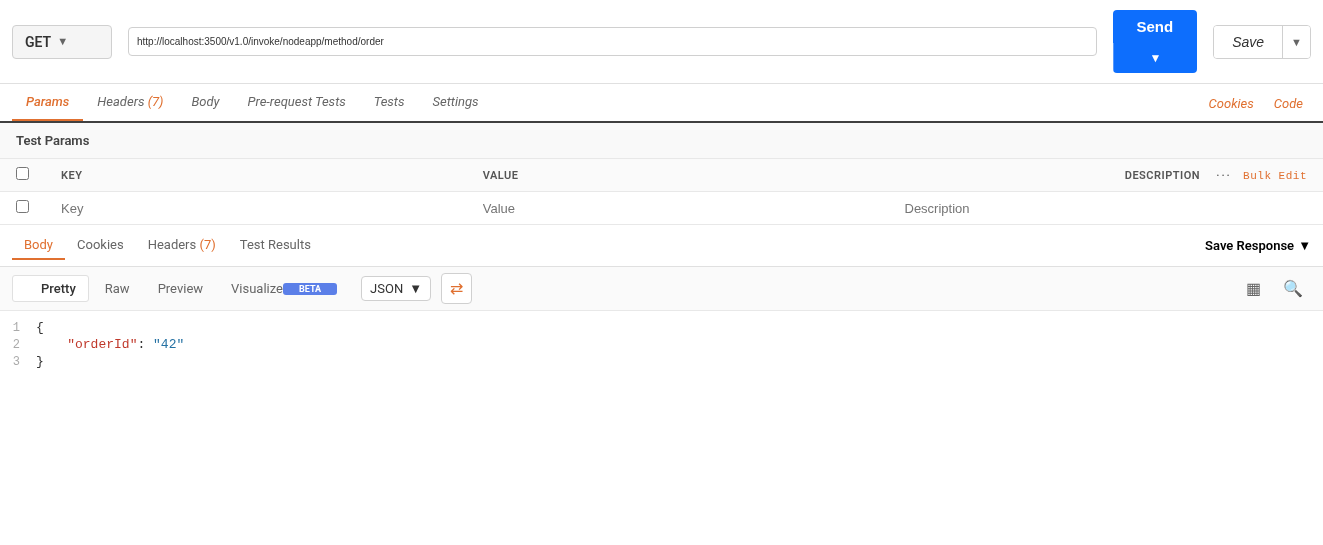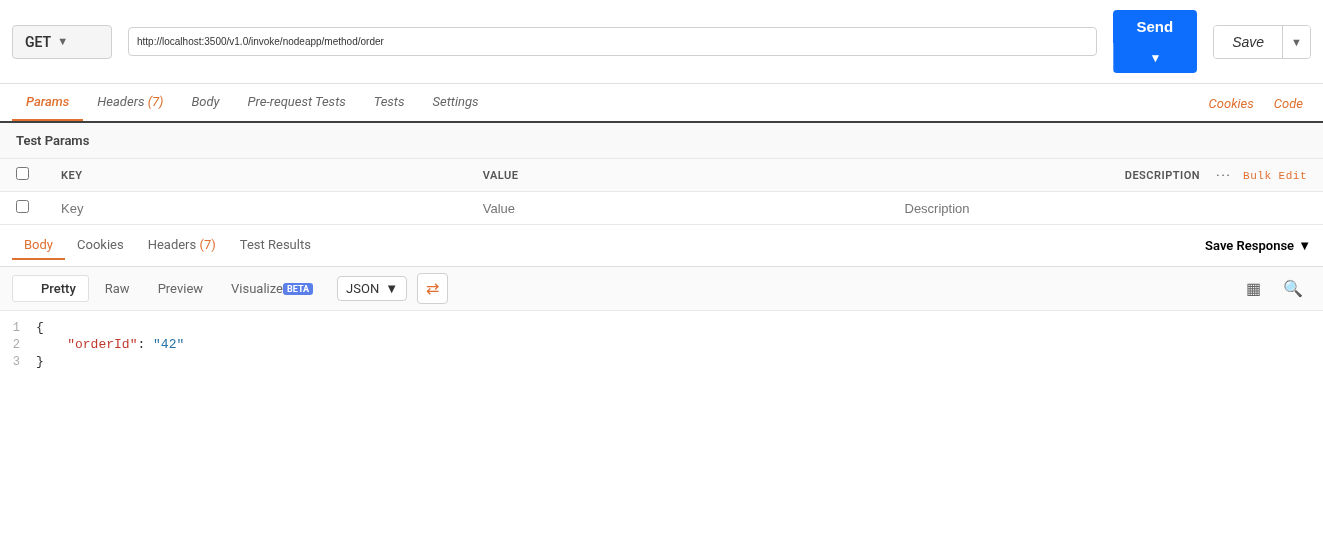--- a/index.html
+++ b/index.html
@@ -281,21 +281,21 @@
 
     .visualize-tab {
       display: flex;
       align-items: center;
     }
 
     .beta-badge {
       background: #5b7fe8;
       color: #fff;
       font-size: 9px;
-      padding: 1px 4px;
+      padding: 1px 16px;
       border-radius: 3px;
       font-weight: 700;
     }
 
     .format-select {
       display: flex;
       align-items: center;
       border: 1px solid #d0d0d0;
       border-radius: 4px;
       padding: 4px 8px;

